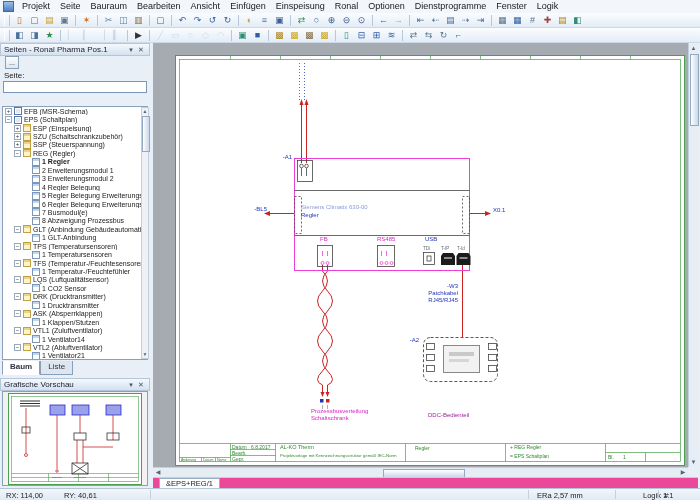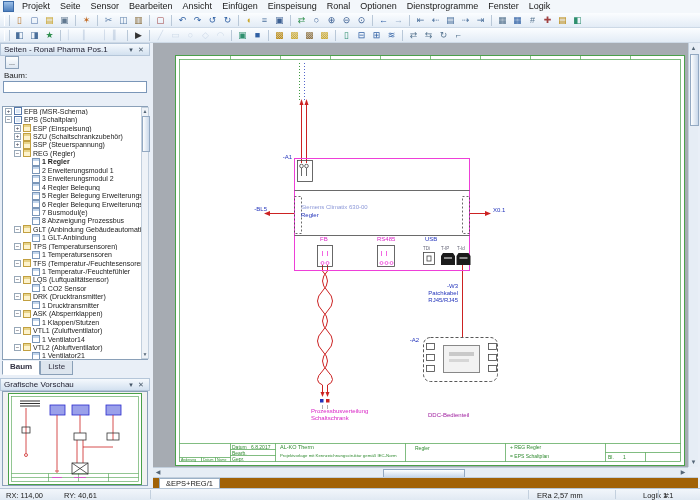--- a/index.html
+++ b/index.html
@@ -60,39 +60,39 @@
   .mag6{font-size:6px;color:#d81fc4;}
   .gray5{font-size:4.5px;color:#667;}
   .grn5{font-size:5px;color:#2f8a2f;}
   #vscroll{position:absolute;left:688px;top:43px;width:10px;height:424px;background:#e6edf5;border-left:1px solid #c2cfdd;box-sizing:border-box;}
   #vscroll .ar{width:9px;height:10px;font-size:6px;line-height:10px;text-align:center;color:#567;}
   #vscroll .th{position:absolute;left:1px;top:11px;width:7px;height:70px;background:linear-gradient(90deg,#fdfefe,#c9d8ea);border:1px solid #93a9c2;}
   #vscroll .arb{position:absolute;bottom:0;}
   #hscroll{position:absolute;left:153px;top:467px;width:535px;height:10px;background:#e6edf5;border-top:1px solid #c2cfdd;box-sizing:border-box;}
   #hscroll .ar{position:absolute;top:0;width:10px;height:9px;font-size:6px;line-height:9px;text-align:center;color:#567;}
   #hscroll .th{position:absolute;left:230px;top:1px;width:80px;height:7px;background:linear-gradient(#fdfefe,#c9d8ea);border:1px solid #93a9c2;}
-  #tabrow{position:absolute;left:153px;top:477px;width:545px;height:11px;background:#a16207;border-top:1px solid #c2cfdd;box-sizing:border-box;}
+  #tabrow{position:absolute;left:153px;top:477px;width:545px;height:11px;background:#ec4899;border-top:1px solid #c2cfdd;box-sizing:border-box;}
   #pagetab{position:absolute;left:6px;top:0px;height:10px;padding:0 6px;background:#fff;border:1px solid #9bb0c6;
     border-bottom:none;font-size:7.5px;line-height:10px;}
   
   #statusbar{position:absolute;left:0;top:488px;width:700px;height:12px;background:linear-gradient(#f2f6fb,#dfe8f2);
     border-top:1px solid #b5c5d6;font-size:7.5px;color:#222;}
   #statusbar .st{position:absolute;top:2px;}
   .svert{position:absolute;top:1px;width:1px;height:9px;background:#c3d0de;}
 </style>
 </head>
 <body>
 
 <div id="window">
 
   <div id="menubar">
     <span class="appicon"></span>
   <span class="mi">Projekt</span>
       <span class="mi">Seite</span>
-      <span class="mi">Sensor</span>
+      <span class="mi">Bauraum</span>
       <span class="mi">Bearbeiten</span>
       <span class="mi">Ansicht</span>
       <span class="mi">Einfügen</span>
       <span class="mi">Einspeisung</span>
       <span class="mi">Ronal</span>
       <span class="mi">Optionen</span>
       <span class="mi">Dienstprogramme</span>
       <span class="mi">Fenster</span>
       <span class="mi">Logik</span>
     </div>
@@ -184,21 +184,21 @@
   <div id="leftcol">
     <div class="phead">
       <span>Seiten - Ronal Pharma Pos.1</span>
       <span class="sp"></span>
       <span class="pbtn">▾</span>
       <span class="pbtn">✕</span>
     </div>
     <div class="selrow">
       <div class="mini">...</div>
     </div>
-    <div class="flabel">Baum:</div>
+    <div class="flabel">Seite:</div>
     <div class="winput"></div>
     <div id="tree">
         <div class="trow">
           <span style="width: 2px; flex: 0 0 auto;"></span>
           <span class="texp">+</span>
           <span class="ti ti-system"></span>
           <span>EFB (MSR-Schema)</span>
         </div>
         <div class="trow">
           <span style="width: 2px; flex: 0 0 auto;"></span>

